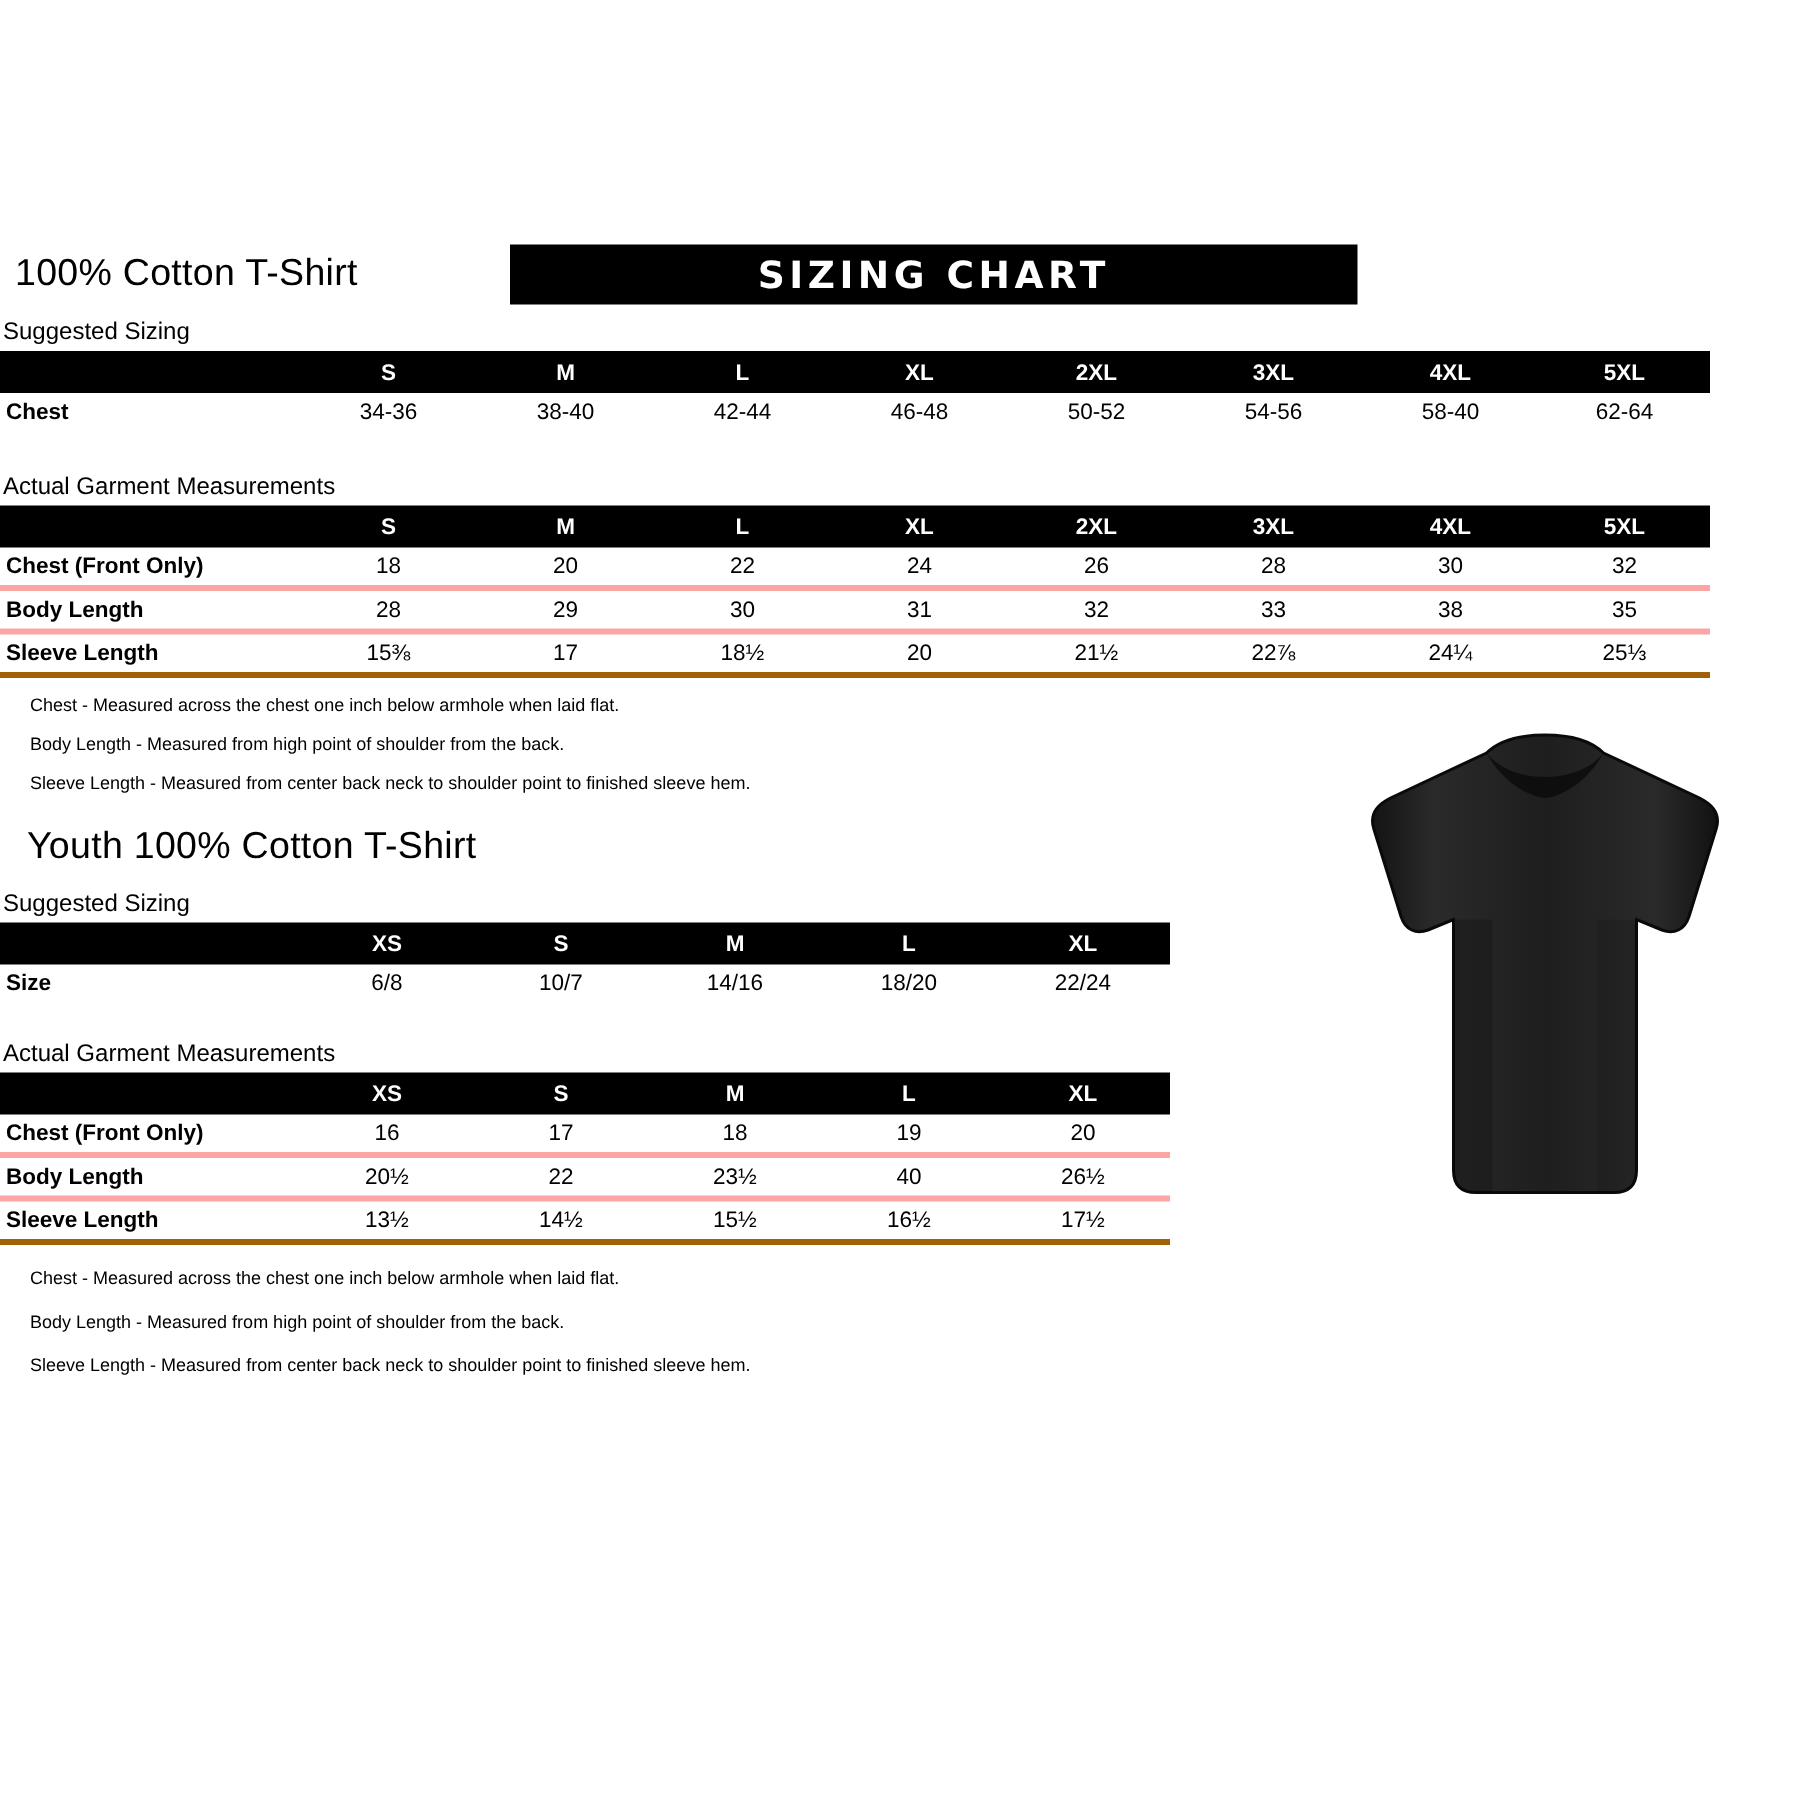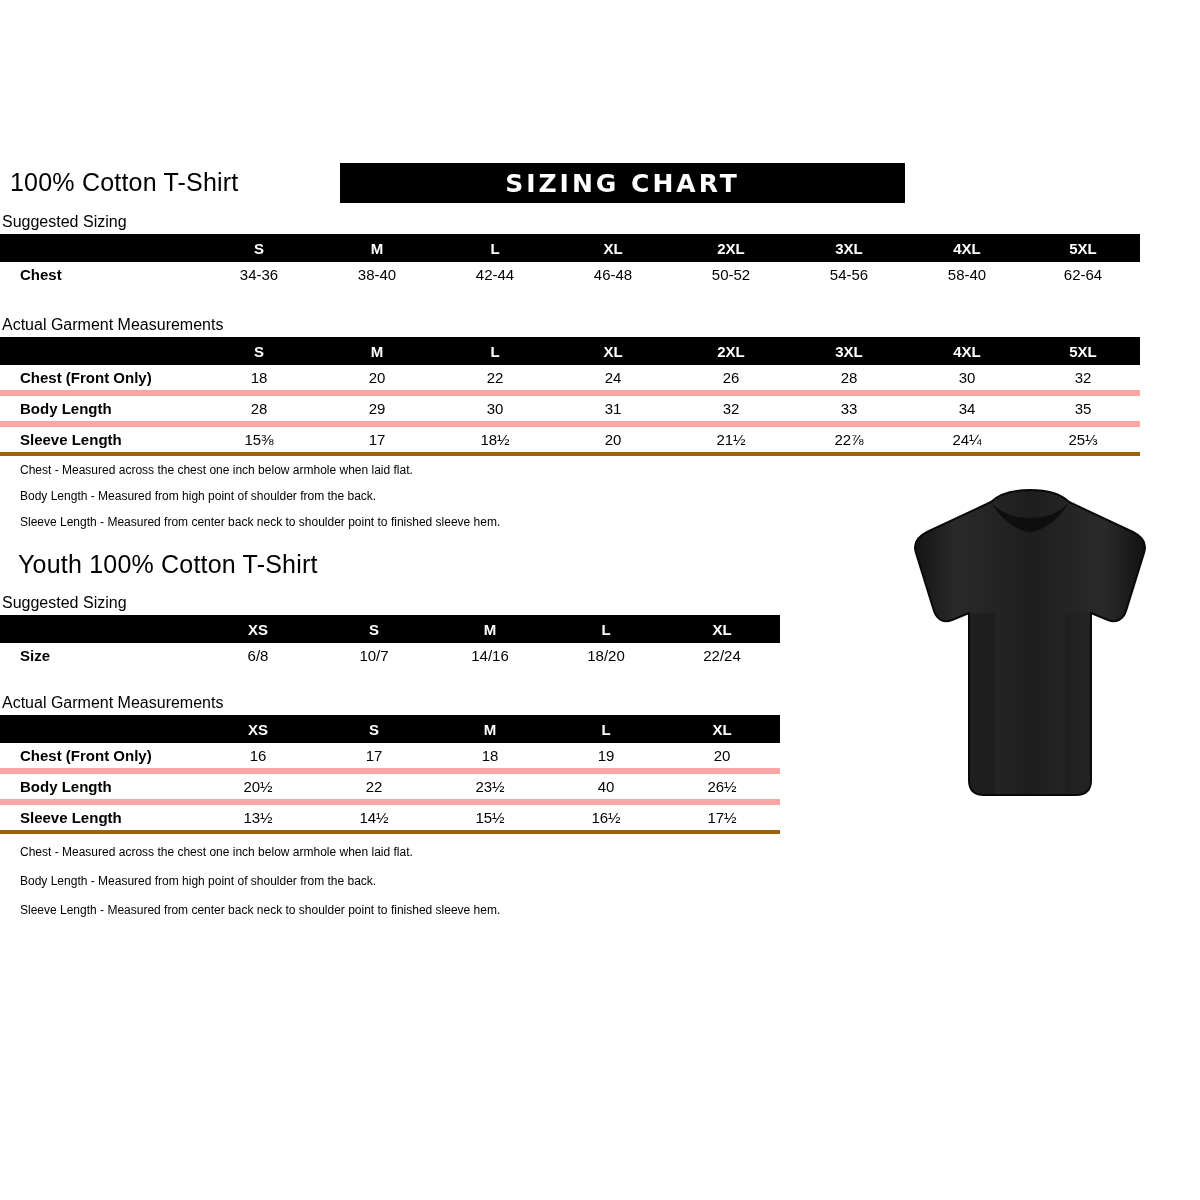--- a/index.html
+++ b/index.html
@@ -75,25 +75,25 @@
     font-size: 15px;
     height: 28px;
   }
   table.sz thead th.rowlabel {
     background: #000000;
     text-align: left;
   }
   table.sz td.rowlabel {
     text-align: left;
     font-weight: bold;
-    padding-left: 20px;
+    padding-left: 4px;
     font-size: 15px;
   }
   table.sz tbody tr {
-    border-bottom: 6px solid #fca5a5;
+    border-bottom: 4px solid #fca5a5;
   }
   table.sz tbody tr:last-child {
     border-bottom: 4px solid #a16207;
   }
   table.sz.single tbody tr {
     border-bottom: none;
   }
 
   
   .note {
@@ -204,21 +204,21 @@
         <td>32</td>
       </tr>
       <tr>
         <td class="rowlabel">Body Length</td>
         <td>28</td>
         <td>29</td>
         <td>30</td>
         <td>31</td>
         <td>32</td>
         <td>33</td>
-        <td>34</td>
+        <td>38</td>
         <td>35</td>
       </tr>
       <tr>
         <td class="rowlabel">Sleeve Length</td>
         <td>15⅜</td>
         <td>17</td>
         <td>18½</td>
         <td>20</td>
         <td>21½</td>
         <td>22⅞</td>

